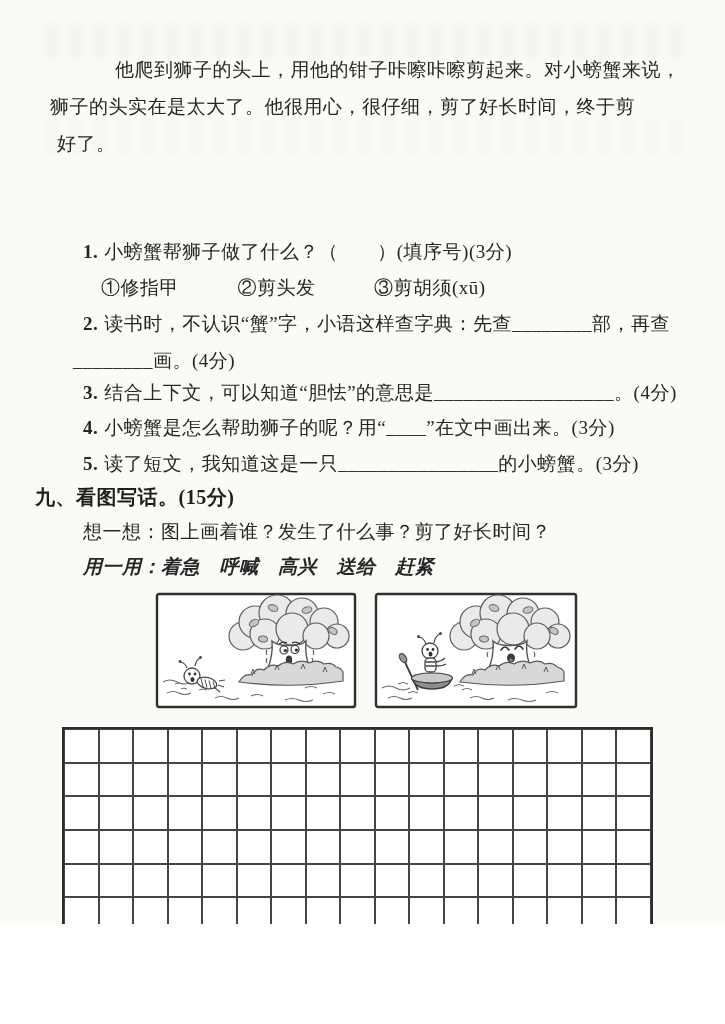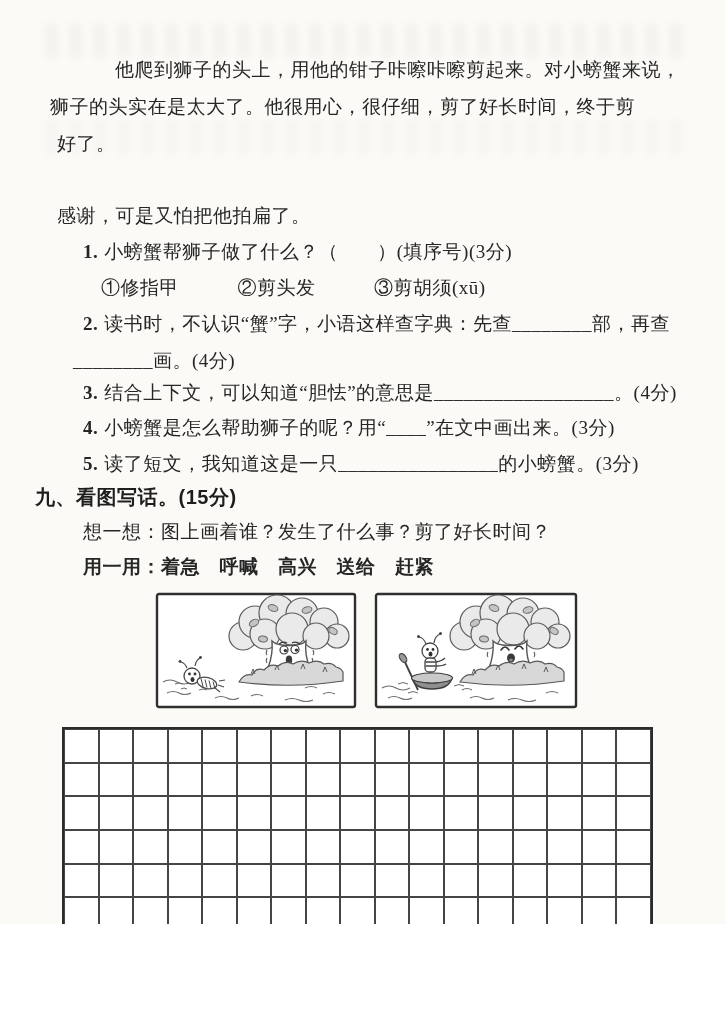--- a/index.html
+++ b/index.html
@@ -11,25 +11,25 @@
   .ghost{
     position:absolute; left:45px; right:35px; height:34px;
     background:repeating-linear-gradient(90deg, rgba(110,110,110,0.055) 0 13px, rgba(0,0,0,0) 13px 24px);
     filter:blur(3px); pointer-events:none;
   }
   .t{
     position:absolute; white-space:nowrap;
     font-size:19px; line-height:24px; letter-spacing:0.5px;
   }
   .qnum{ font-weight:bold; margin-right:6px; }
-  .bold{ font-weight:bold; }
+  .bold{ font-weight:bold;font-style:italic; }
   .h9{
     position:absolute; white-space:nowrap; font-weight:bold;
     font-size:20px; line-height:25px; letter-spacing:0.5px;
-    font-family:Liberation Sans, sans-serif; color:#1e1e1e;
+    font-family:Liberation Serif, serif; color:#1e1e1e;
   }
   .panel{ position:absolute; top:592px; }
   .panel svg{ display:block; }
   .grid{
     position:absolute; left:62px; top:727px; width:591px; height:206px;
     display:grid; box-sizing:border-box;
     border:2px solid #2b2b2b; background:#fff;
   }
   .grid .cell{ border:0.8px solid #454545; }
   .footer{
@@ -41,21 +41,20 @@
 <body>
 
 <div class="sheet">
 
   <div class="ghost" style="top:24px"></div>
   <div class="ghost" style="top:120px; opacity:.6"></div>
 
   <div class="t" style="top:58px; left:115px">他爬到狮子的头上，用他的钳子咔嚓咔嚓剪起来。对小螃蟹来说，</div>
   <div class="t" style="top:95px; left:50px">狮子的头实在是太大了。他很用心，很仔细，剪了好长时间，终于剪</div>
   <div class="t" style="top:132px; left:57px">好了。</div>
-  <div class="t" style="top:204px; left:57px">感谢，可是又怕把他拍扁了。</div>
 
   <div class="t" style="top:240px; left:83px">
     <span class="qnum">1.</span><span>小螃蟹帮狮子做了什么？（　　）(填序号)(3分)</span>
   </div>
   <div class="t" style="top:276px; left:101px">①修指甲　　　②剪头发　　　③剪胡须(xū)</div>
 
   <div class="t" style="top:312px; left:83px">
     <span class="qnum">2.</span><span>读书时，不认识“蟹”字，小语这样查字典：先查________部，再查</span>
   </div>
   <div class="t" style="top:349px; left:73px">________画。(4分)</div>

